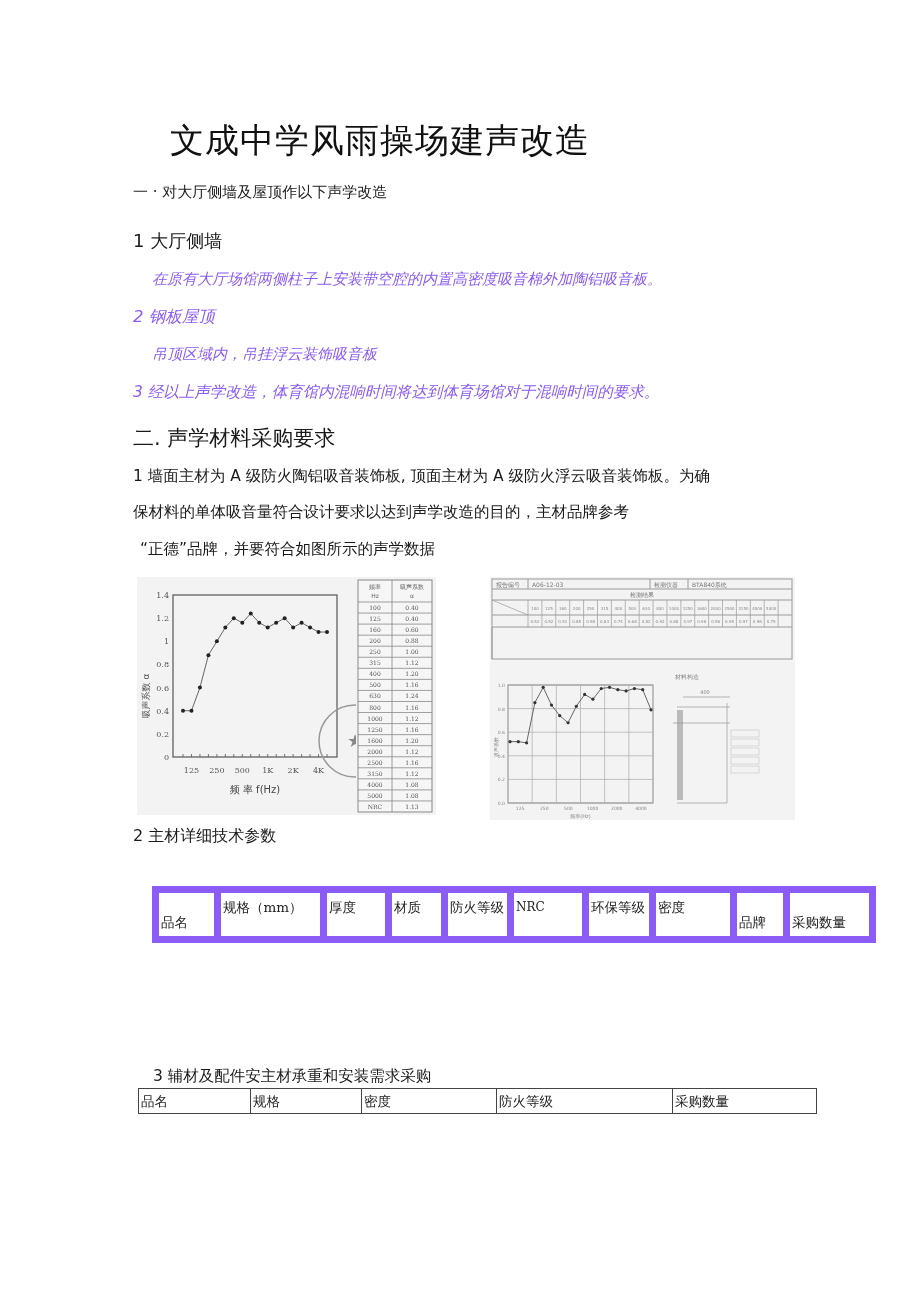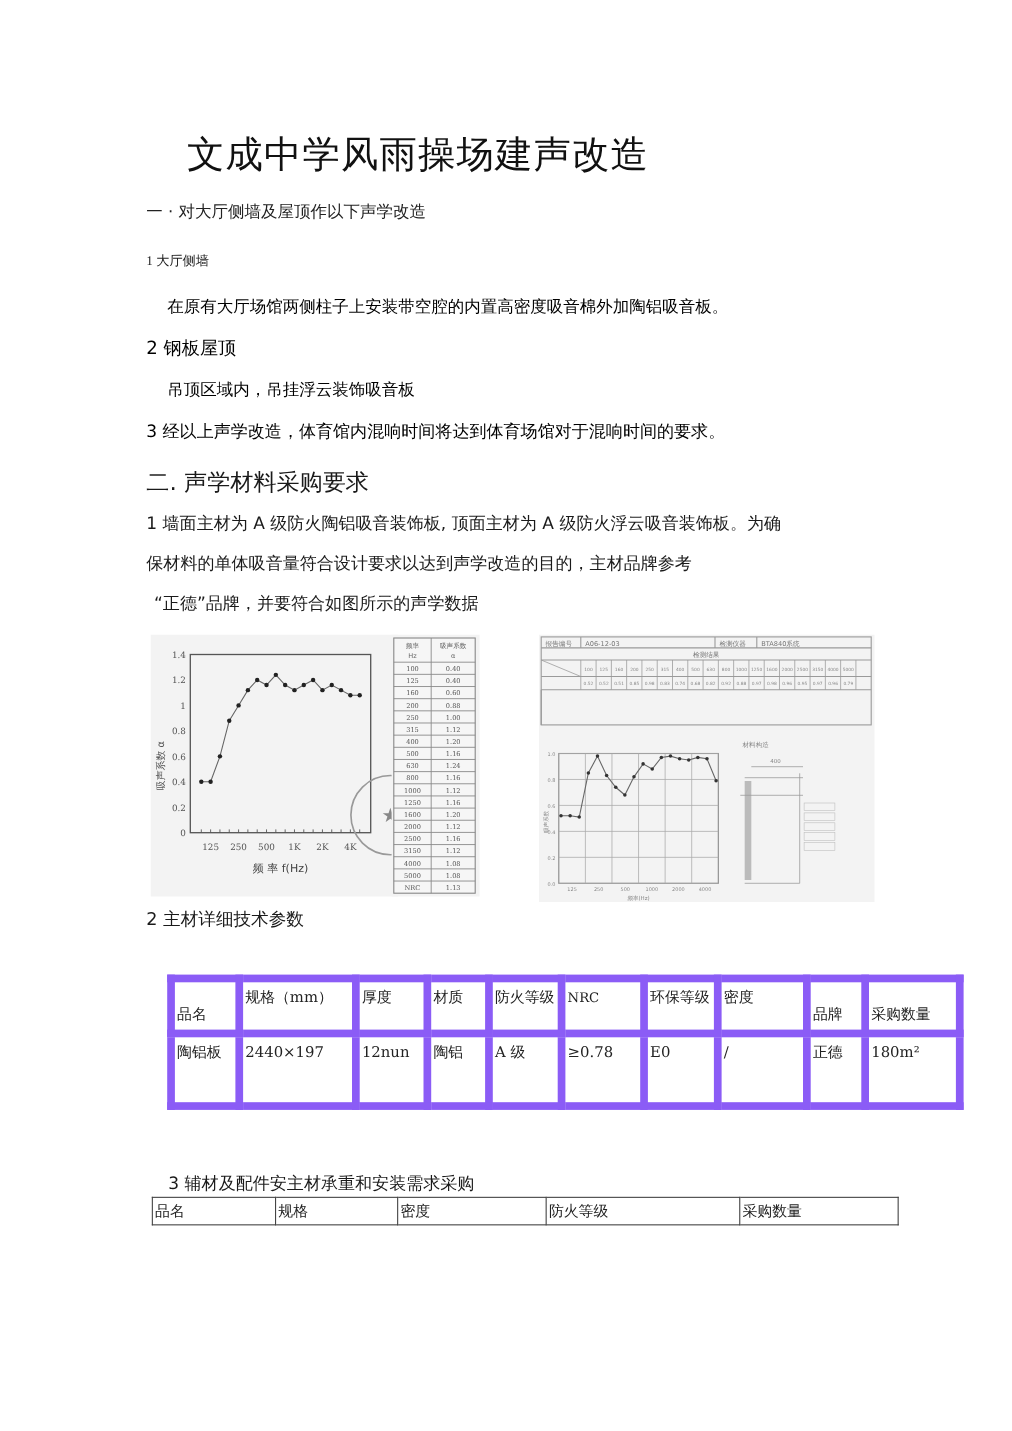--- a/index.html
+++ b/index.html
@@ -2,22 +2,22 @@
 <html><head>
 <meta charset="utf-8">
 <style>
   html, body { margin: 0; padding: 0; background: #ffffff; }
   body { width: 920px; height: 1301px; position: relative; overflow: hidden;
          font-family: "DejaVu Sans", "Liberation Sans", sans-serif; color: #1a1a1a; }
   .abs { position: absolute; white-space: nowrap; }
   .title { left: 0; width: 760px; top: 118px; text-align: center; font-size: 34px;
            font-family: "DejaVu Serif", "Liberation Serif", serif; letter-spacing: 1px; color: #111; }
   .sec1 { left: 133px; top: 183px; font-size: 15px; color: #222; }
-  .h1 { left: 133px; top: 229px; font-size: 12px; font-family: Liberation Serif, serif; }
-  .p { font-size: 15px; color: #000000; }
+  .h1 { left: 133px; top: 229px; font-size: 18px; }
+  .p { font-size: 15px; color: #8b5cf6; font-style: italic; }
   .h2sec { left: 133px; top: 424px; font-size: 21px; }
   .body15 { font-size: 15.5px; }
 
   
   .fig { position: absolute; background: #f3f3f3; }
   .fig svg { display: block; }
 
   
   table.spec { position: absolute; left: 152px; top: 886px; border-collapse: collapse;
                font-family: "DejaVu Serif", "Liberation Serif", serif; font-size: 13.5px; color: #222; }
@@ -316,32 +316,20 @@
     <td style="width:95px">规格（mm）</td>
     <td style="width:54px">厚度</td>
     <td style="width:45px;white-space:normal;word-break:break-all">材质</td>
     <td style="width:55px;white-space:normal;word-break:break-all">防火等级</td>
     <td style="width:64px;font-size:12px">NRC</td>
     <td style="width:56px;white-space:normal;word-break:break-all">环保等级</td>
     <td style="width:70px">密度</td>
     <td style="width:42px;vertical-align:bottom">品牌</td>
     <td style="width:75px;vertical-align:bottom">采购数量</td>
   </tr>
-  <tr style="height:66px">
-    <td>陶铝板</td>
-    <td>2440×197</td>
-    <td>12nun</td>
-    <td>陶铝</td>
-    <td>A 级</td>
-    <td>≥0.78</td>
-    <td>E0</td>
-    <td>/</td>
-    <td style="white-space:normal;word-break:break-all">正德</td>
-    <td>180m²</td>
-  </tr>
 </tbody>
   </table>
 
 <div class="abs" style="left:133px;top:1066px;font-size:15.5px;margin-left:20px;">3 辅材及配件安主材承重和安装需求采购</div>
 
 <table class="aux">
   <tbody>
       <tr>
     <td style="width:107px">品名</td>
     <td style="width:106px">规格</td>

